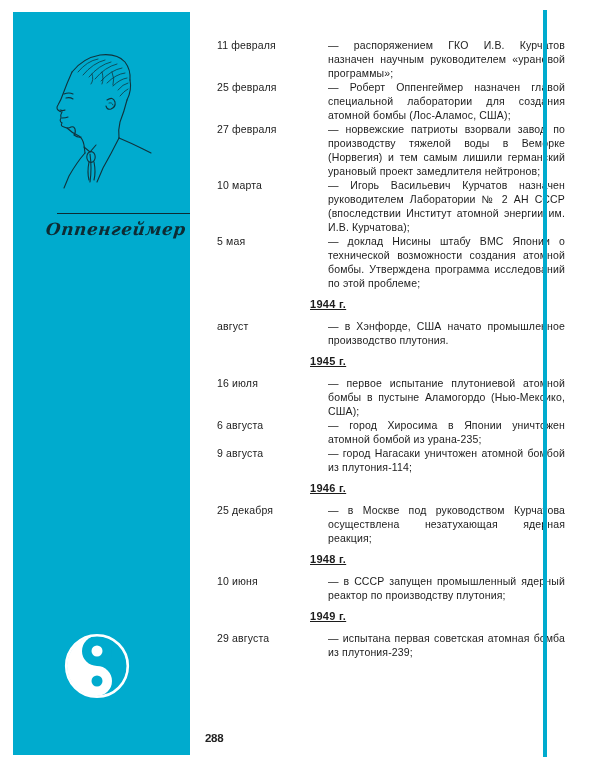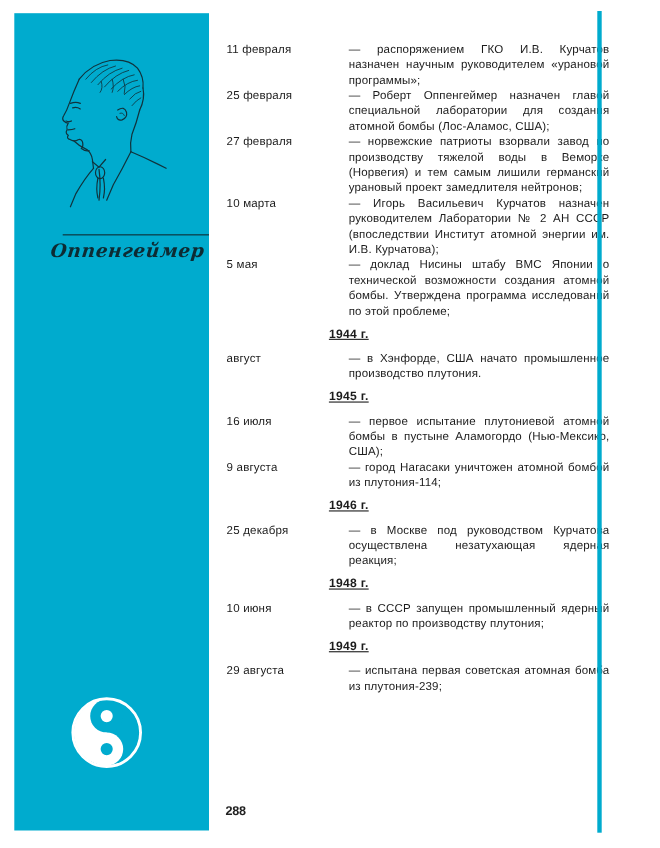--- a/index.html
+++ b/index.html
@@ -26,21 +26,21 @@
   }
   .yinyang{position:absolute;left:49px;top:619px;width:70px;height:70px;}
   .cyan-fill{fill:var(--cyan,#00abce);}
   
   .vrule{
     position:absolute;left:543px;top:10px;width:4px;height:747px;
     background:var(--cyan,#00abce);
   }
   
   .timeline{
-    position:absolute;left:206px;top:38px;width:330px;
+    position:absolute;left:217px;top:38px;width:330px;
     font-size:10.5px;line-height:14px;letter-spacing:0.15px;
   }
   .entry{display:flex;align-items:flex-start;}
   .entry .date{width:93px;flex:none;white-space:nowrap;}
   .entry .text{width:237px;flex:none;text-align:justify;text-align-last:left;margin-left:18px;}
   .year-header{
     width:237px;margin-left:93px;margin-top:7px;margin-bottom:8px;
     text-align:left;font-weight:bold;font-size:11px;letter-spacing:0.3px;text-decoration:underline;
   }
   .page-number{
@@ -137,20 +137,24 @@
     <div class="entry">
       <div class="date">август</div>
       <div class="text">—  в Хэнфорде, США начато промышленное производство плутония.</div>
     </div>
     <div class="year-header">1945 г.</div>
     <div class="entry">
       <div class="date">16 июля</div>
       <div class="text">—  первое испытание плутониевой атомной бомбы в пустыне Аламогордо (Нью-Мексико, США);</div>
     </div>
     <div class="entry">
+      <div class="date">6 августа</div>
+      <div class="text">—  город Хиросима в Японии уничтожен атомной бомбой из урана-235;</div>
+    </div>
+    <div class="entry">
       <div class="date">9 августа</div>
       <div class="text">—  город Нагасаки уничтожен атомной бомбой из плутония-114;</div>
     </div>
     <div class="year-header">1946 г.</div>
     <div class="entry">
       <div class="date">25 декабря</div>
       <div class="text">—  в Москве под руководством Курчатова осуществлена незатухающая ядерная реакция;</div>
     </div>
     <div class="year-header">1948 г.</div>
     <div class="entry">

